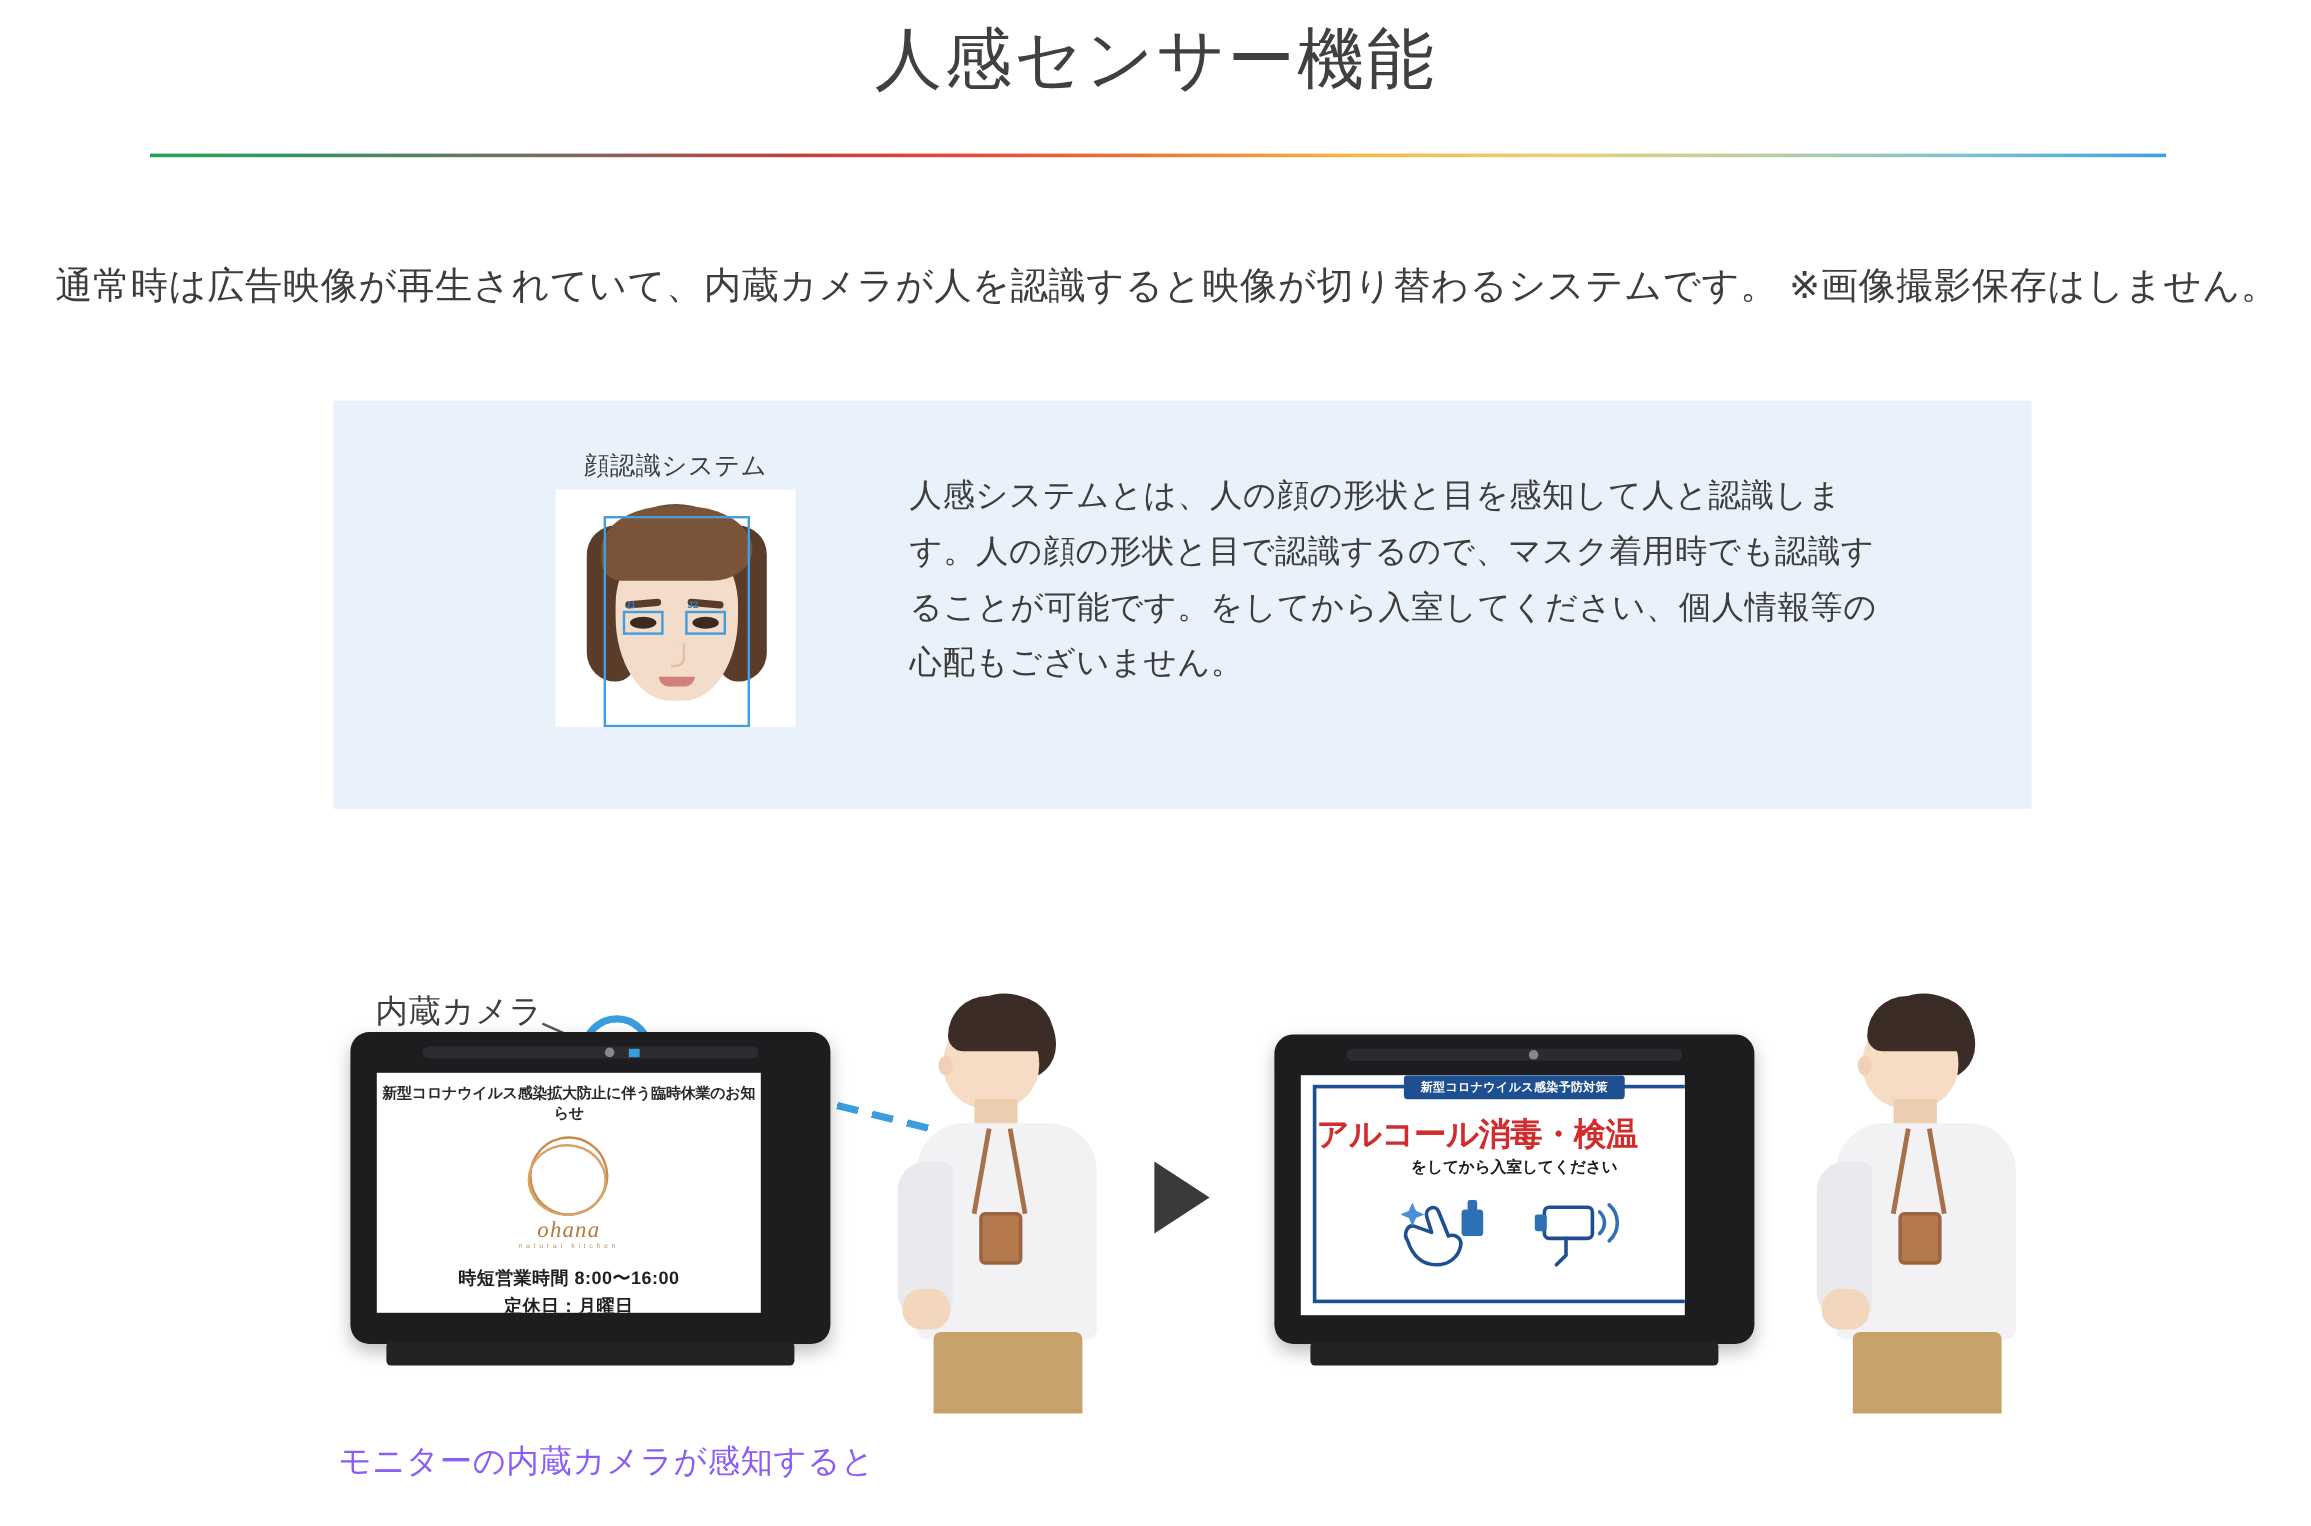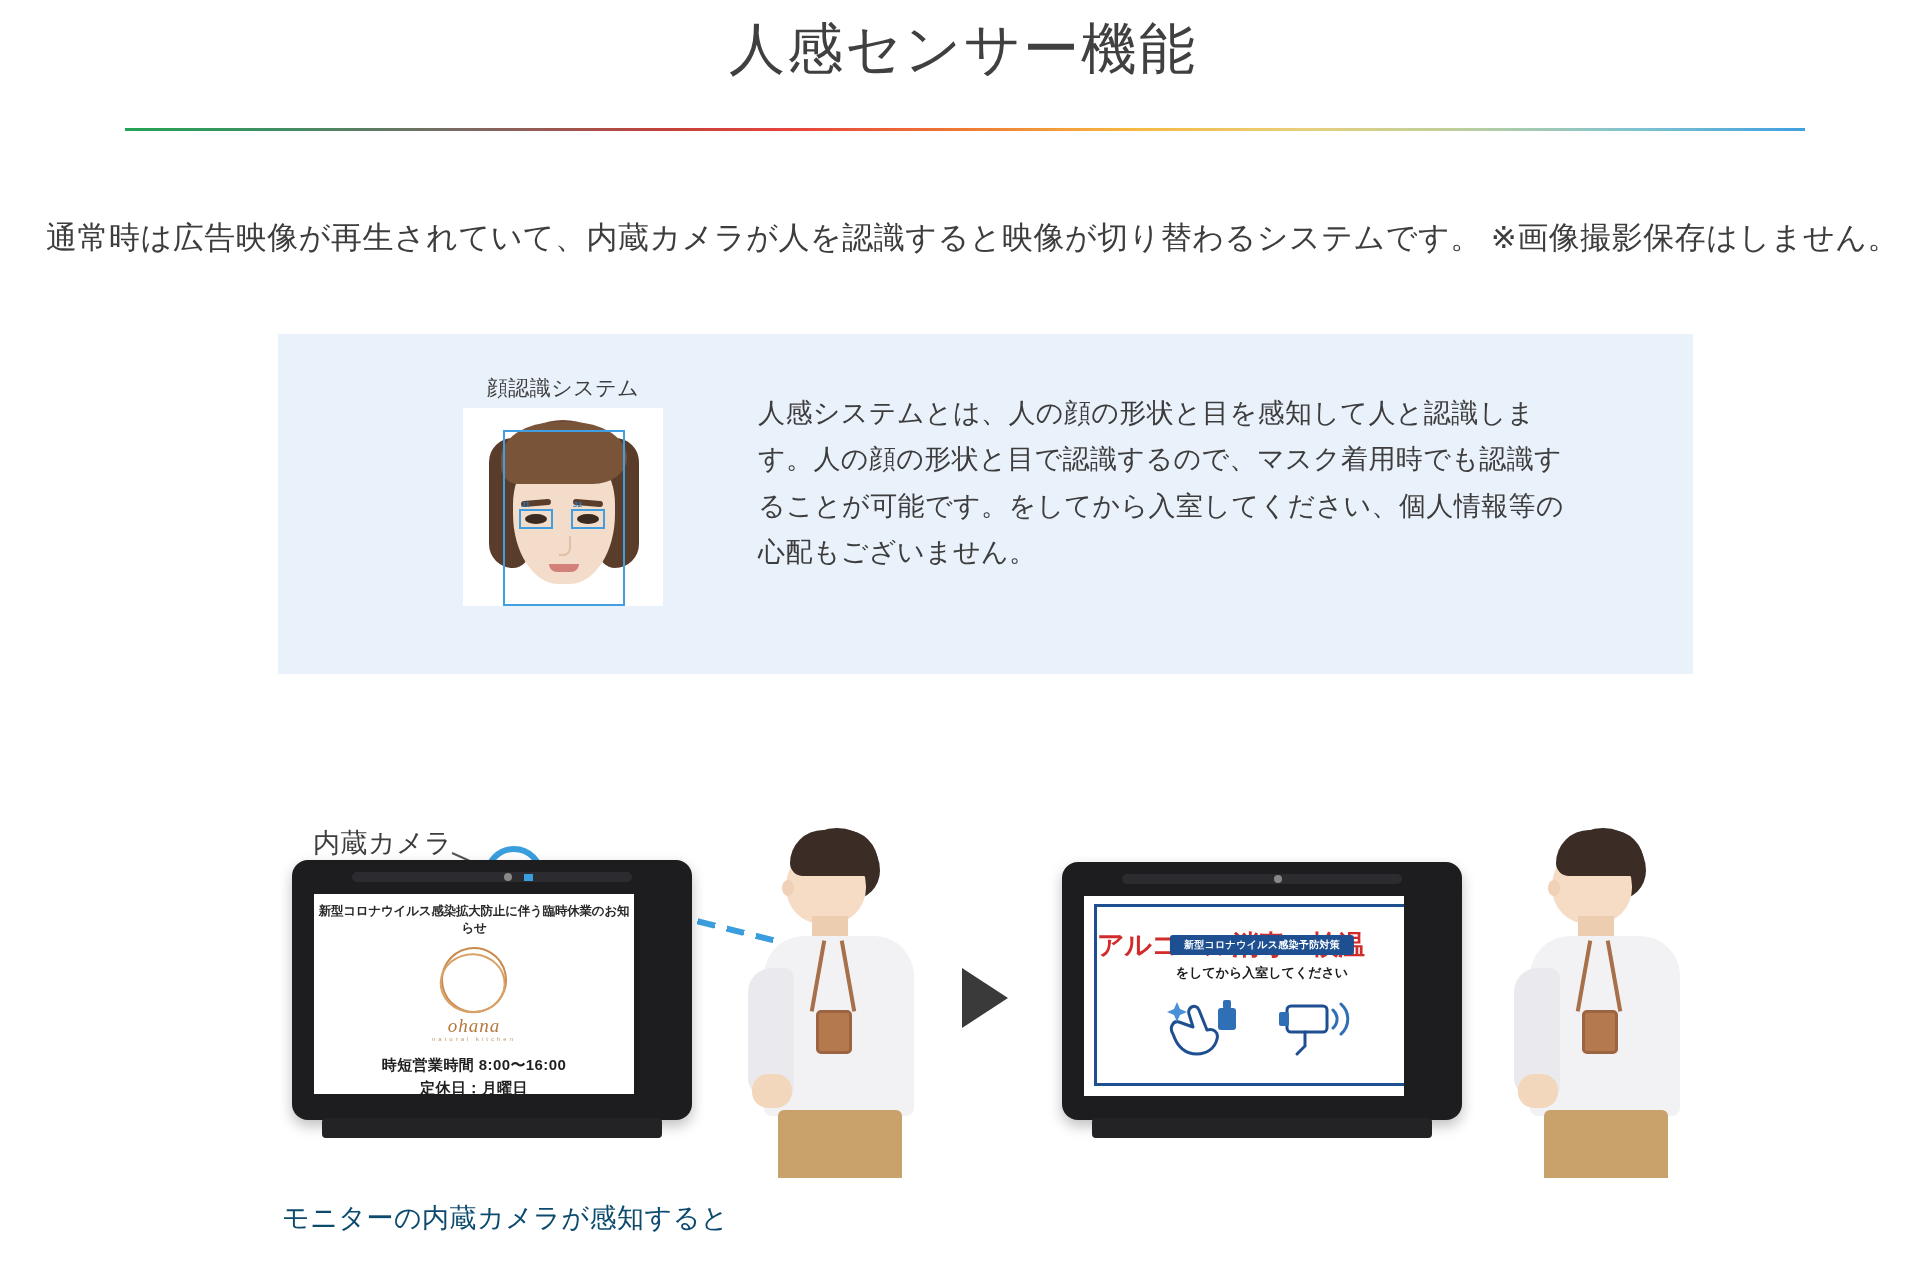--- a/index.html
+++ b/index.html
@@ -353,21 +353,20 @@
     left: 50%; top: -11px;
     transform: translateX(-50%);
     background: #1e4f91;
     color: #fff;
     font-size: 10px;
     padding: 3px 14px;
     border-radius: 3px;
     white-space: nowrap;
     font-weight: bold;
     letter-spacing: 0.3px;
-    margin-top: 39px;
   }
   .poster-title {
     text-align: left;
     margin-top: 20px;
     font-size: 27px;
     font-weight: bold;
     color: #d22b2b;
     letter-spacing: -0.5px;
     text-shadow: 1px 1px 0 #fff, -1px -1px 0 #fff;
   }
@@ -464,21 +463,21 @@
   .p-pants {
     position: absolute; left: 36px; top: 282px;
     width: 124px; height: 68px;
     background: #c9a16a;
     border-radius: 6px 6px 0 0;
   }
 
   .bottom-caption {
     position: absolute;
     font-size: 27px;
-    color: #0c4a6e;
+    color: #8b5cf6;
     letter-spacing: 0.5px;
   }
   .bottom-caption.left  { left: 282px; top: 410px; }
   .bottom-caption.right { left: 1122px; top: 410px; }
 </style>
 </head>
 <body>
 
 <div class="slide-title">人感センサー機能</div>
 <div class="divider"></div>

